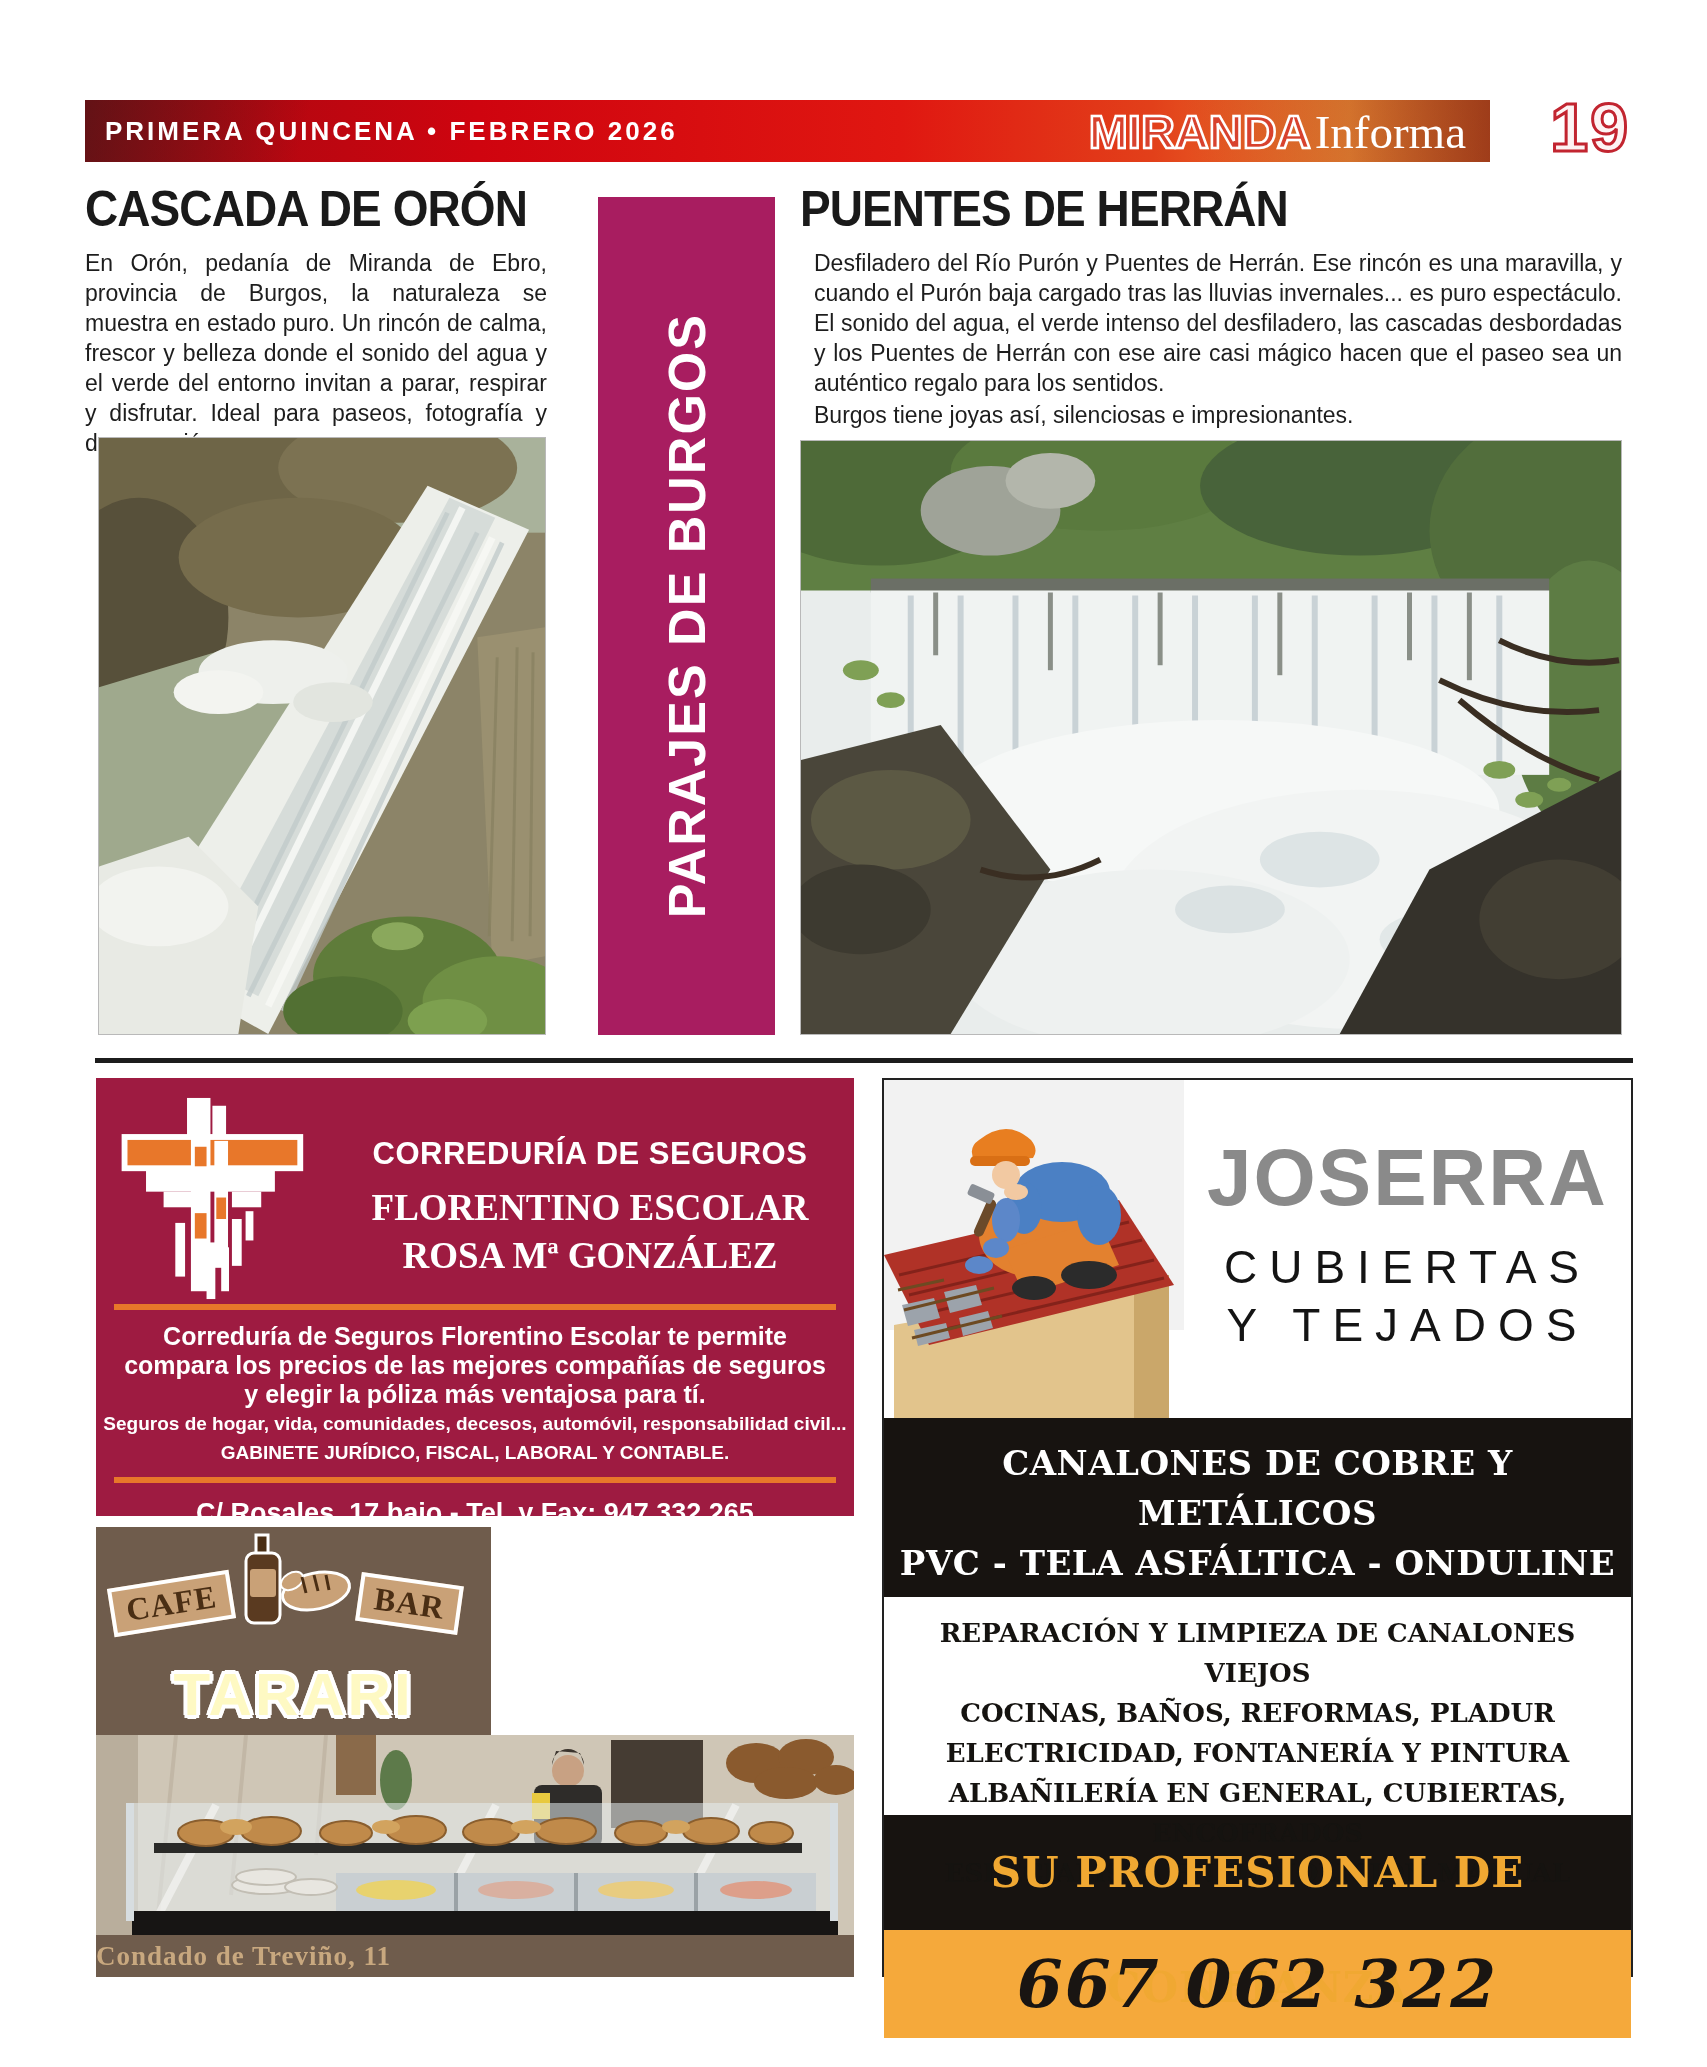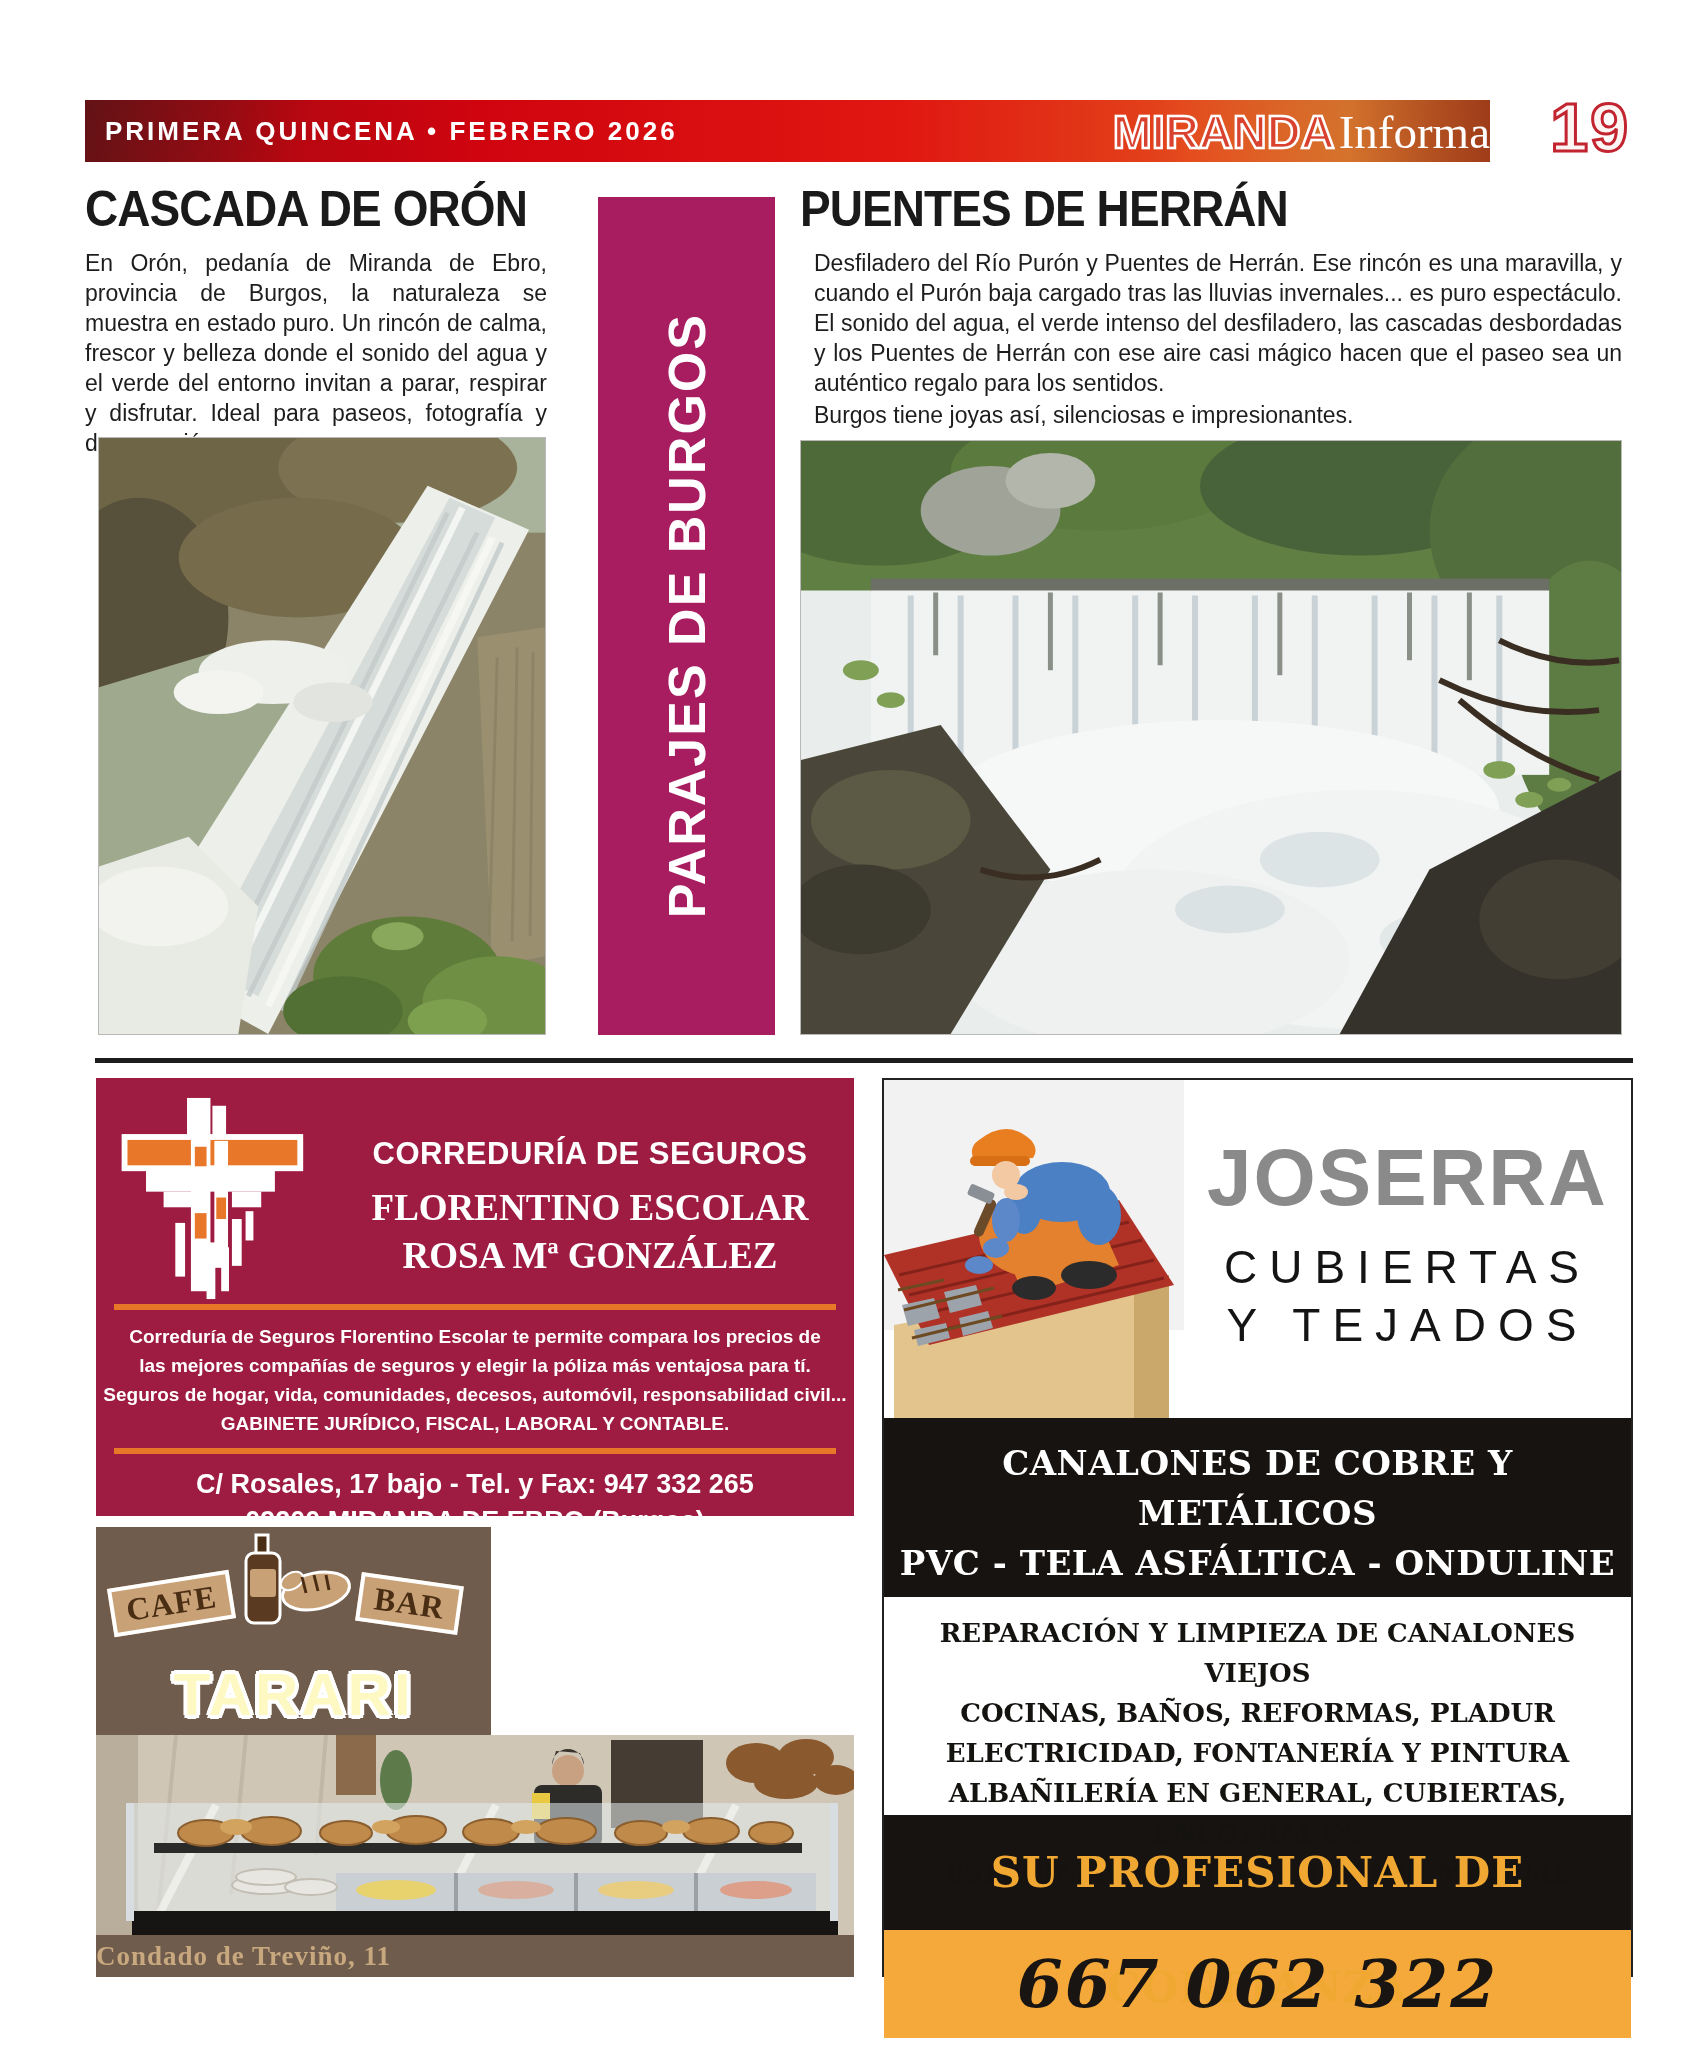--- a/index.html
+++ b/index.html
@@ -10,21 +10,21 @@
   
   .masthead-bar {
     position:absolute; left:85px; top:100px; width:1405px; height:62px;
     background:
       linear-gradient(104deg, rgba(50,25,25,.55) 0%, rgba(50,25,25,0) 16%),
       linear-gradient(76deg, rgba(60,30,25,0) 78%, rgba(90,40,20,.35) 100%),
       linear-gradient(90deg,#9e0a12 0%,#cf040f 28%,#e01711 58%,#e2401a 76%,#ef8332 90%,#c2471d 100%);
     display:flex; align-items:center;
   }
   .issue { color:#fff; font-size:26px; font-weight:700; letter-spacing:3px; padding-left:20px; }
-  .brand { position:absolute; right:0; top:50%; transform:translateY(-50%); white-space:nowrap; }
+  .brand { position:absolute; right:24px; top:50%; transform:translateY(-50%); white-space:nowrap; }
   .brand-bold { font-size:47px; font-weight:800; letter-spacing:0px; color:#d8422e;
     -webkit-text-stroke:2.5px #ffffff; }
   .brand-serif { font-family:"Liberation Serif", serif; font-size:47px; color:#ffffff; margin-left:4px; }
   .pagenum { position:absolute; left:1500px; top:88px; width:130px; text-align:right;
     font-size:68px; font-weight:800; color:#fdf4f4; -webkit-text-stroke:3px #c22530; letter-spacing:2px; }
 
   
   .article h1 { font-size:50px; font-weight:800; color:#1a1a1a; letter-spacing:-1px; white-space:nowrap; }
   .article h1 span { display:inline-block; transform:scaleX(.92); transform-origin:left center; }
   .article p { font-size:23px; line-height:30px; color:#1d1d1d; text-align:justify; }
@@ -50,21 +50,21 @@
   
   .correduria { position:absolute; left:96px; top:1078px; width:758px; height:438px;
     background:#9e1b41; color:#fff; }
   .c-top { display:flex; padding:18px 18px 0 18px; height:220px; }
   .c-logo { width:230px; flex:0 0 230px; }
   .c-names { flex:1; text-align:center; padding-top:40px; }
   .c-heading { font-size:31px; font-weight:700; letter-spacing:.5px; margin-bottom:12px; }
   .c-name { font-family:"Liberation Serif", serif; font-size:37px; font-weight:700; line-height:1.3; }
   .c-rule { height:6px; background:#e8772a; margin:6px 18px 12px 18px; }
   .c-rule2 { height:6px; background:#e8772a; margin:10px 18px 12px 18px; }
-  .c-body { font-size:19px; font-weight:700; text-align:center; line-height:29px; margin:0 26px; }
+  .c-body { font-size:25px; font-weight:700; text-align:center; line-height:29px; margin:0 26px; }
   .c-body-caps { font-size:19px; font-weight:700; text-align:center; line-height:29px; }
   .c-addr { font-size:27px; font-weight:700; text-align:center; line-height:37px; }
 
   
   .tarari { position:absolute; left:96px; top:1527px; width:758px; height:450px; }
   .t-head { display:flex; height:208px; }
   .t-left { position:relative; width:395px; flex:0 0 395px; background:#6f5c4c; }
   .t-plaque { position:absolute; background:#c9a177; color:#4a2e14; border:4px solid #fff;
     font-family:"Liberation Serif", serif; font-weight:800; font-size:32px; letter-spacing:1px;
     padding:2px 12px; }

